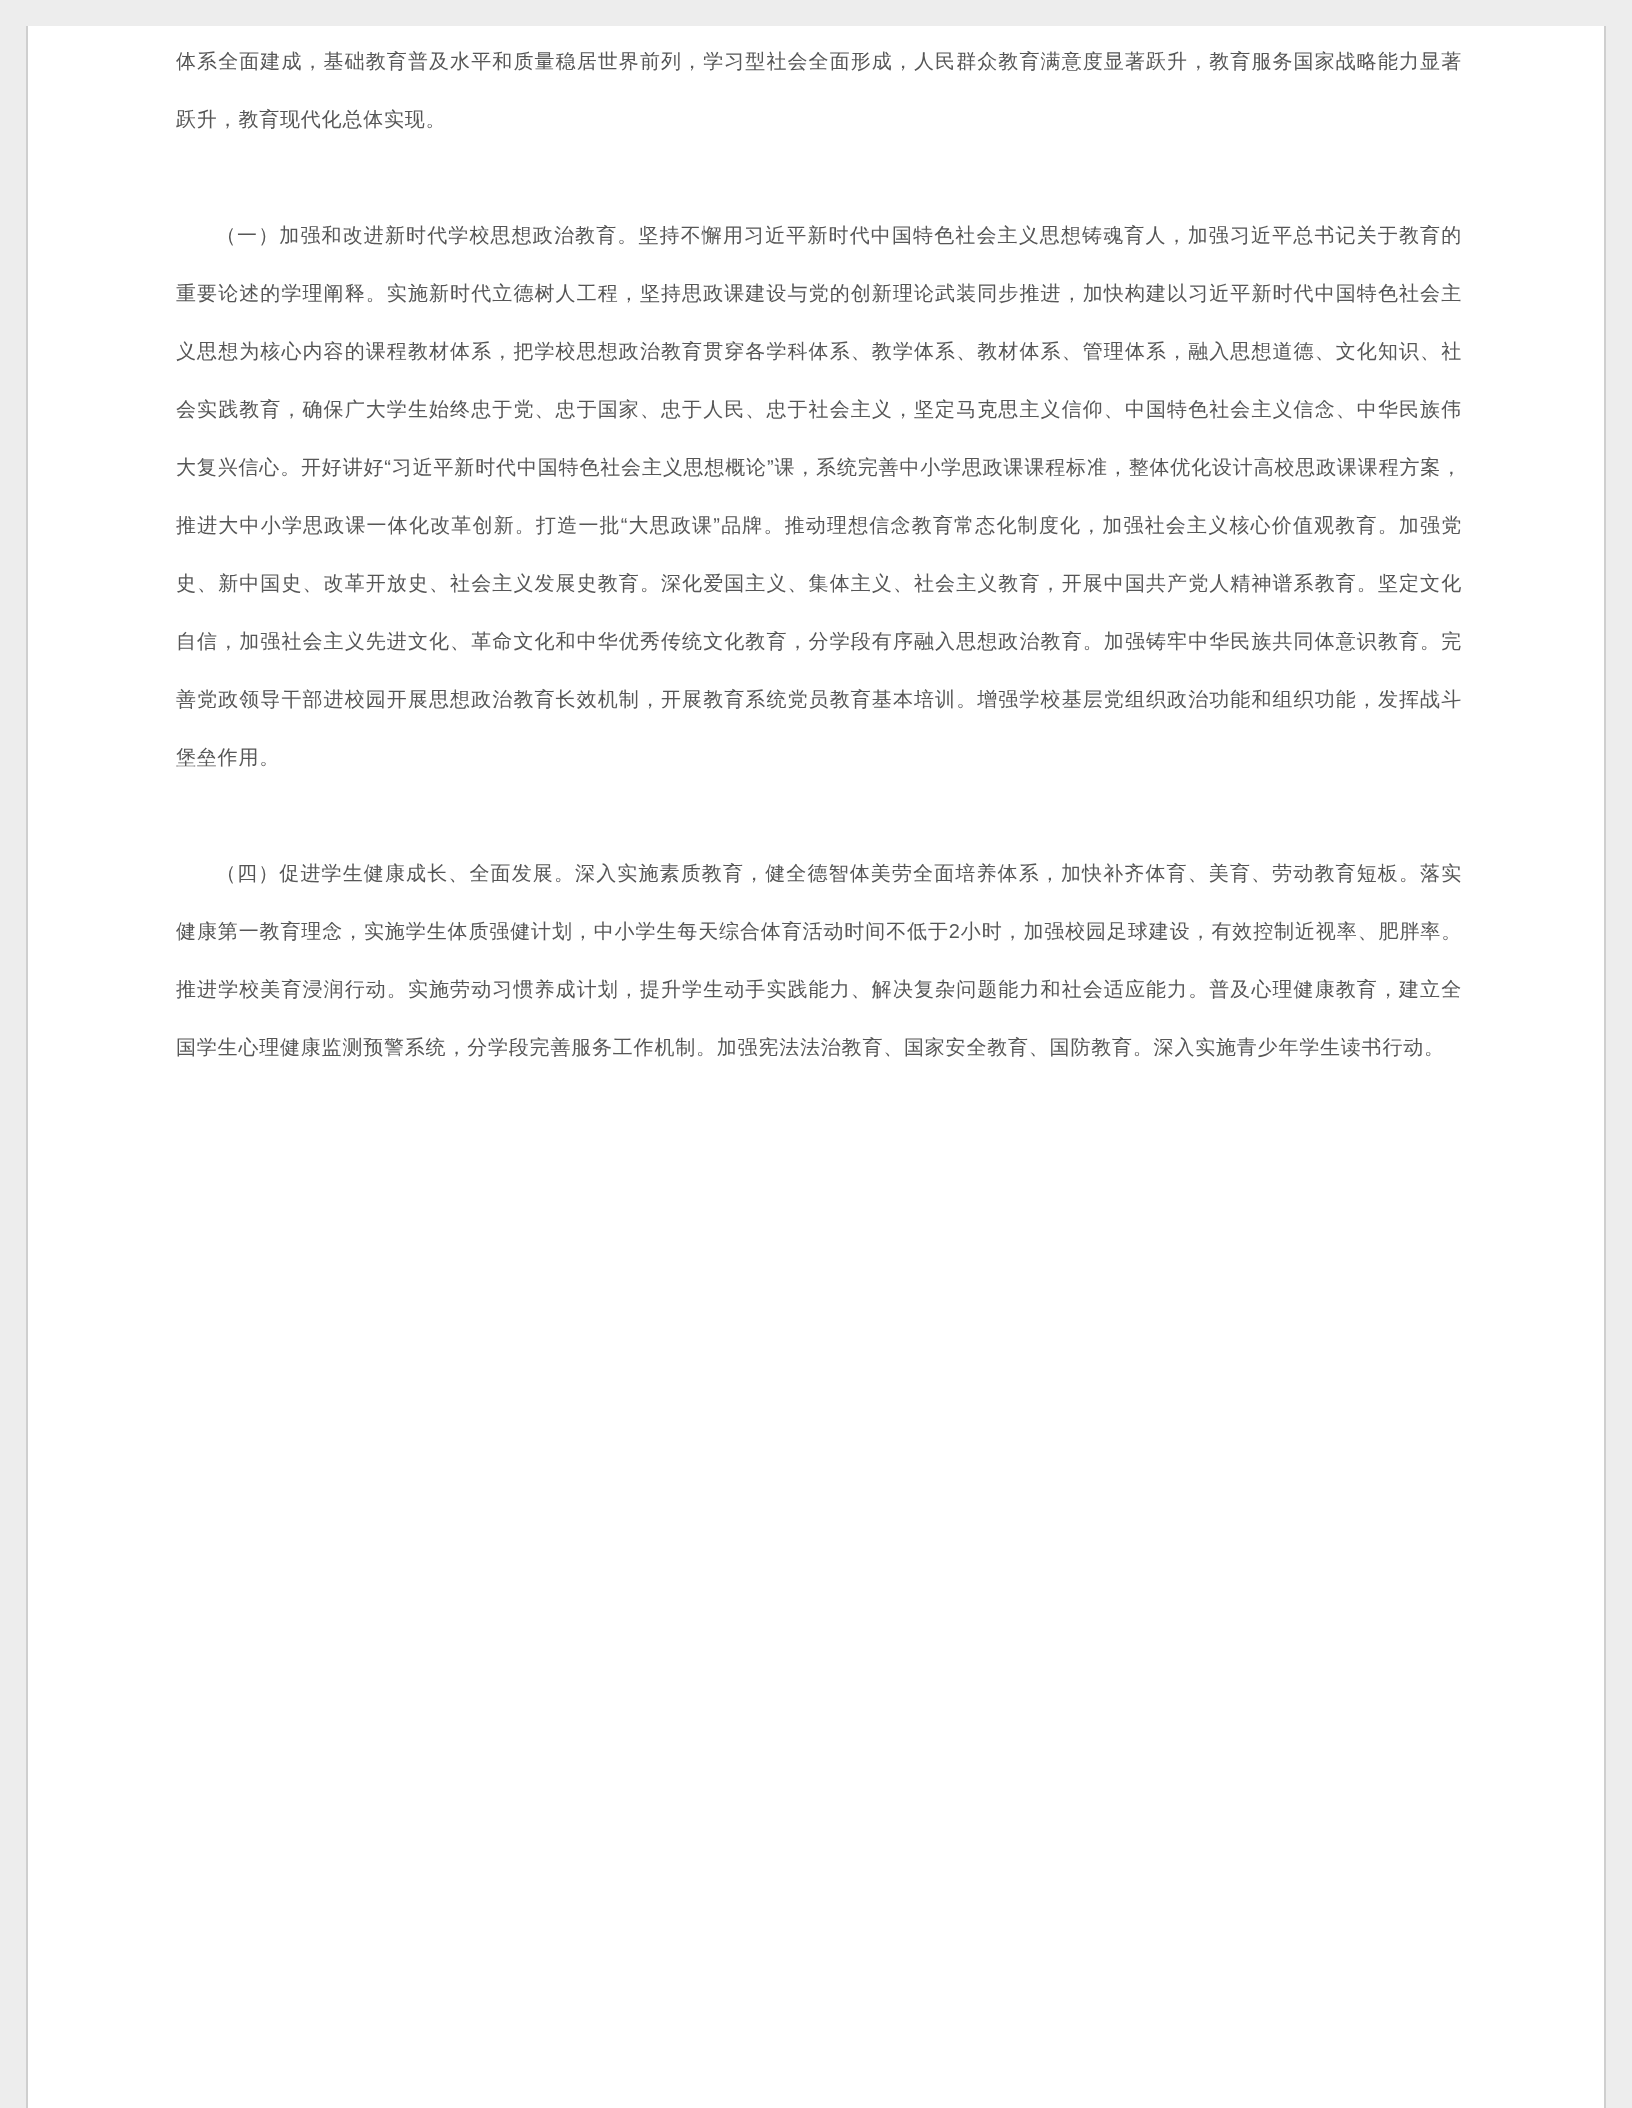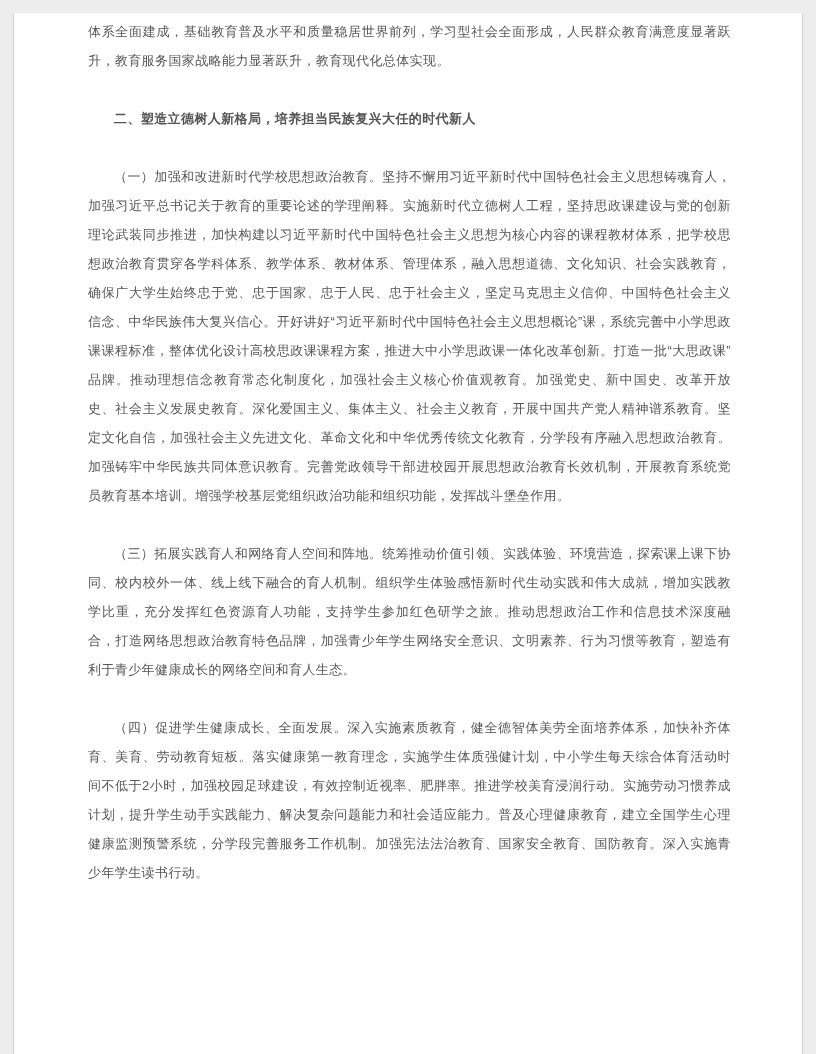--- a/index.html
+++ b/index.html
@@ -28,21 +28,21 @@
     right: 13px;
     top: 13px;
     min-height: 1041px;
     background: var(--card-bg);
     border-left: 1px solid var(--card-border);
     border-right: 1px solid var(--card-border);
     padding: 4px 71px 40px 74px;
   }
   .doc-card p,
   .doc-card h2 {
-    font-size: 13px;
+    font-size: 10px;
     line-height: 29px;
     color: var(--body-text);
     text-align: justify;
     letter-spacing: 0.4px;
   }
   .para {
     text-indent: 2em;
     margin-bottom: 29px;
   }
   .fragment {
@@ -56,19 +56,17 @@
     text-indent: 2em;
     margin-bottom: 29px;
   }
 </style>
 </head>
 <body>
 
 <div class="viewport">
   <div class="doc-card">
     <p class="fragment">体系全面建成，基础教育普及水平和质量稳居世界前列，学习型社会全面形成，人民群众教育满意度显著跃升，教育服务国家战略能力显著跃升，教育现代化总体实现。</p>
-    <h2 class="section-heading">二、塑造立德树人新格局，培养担当民族复兴大任的时代新人</h2>
     <p class="para">（一）加强和改进新时代学校思想政治教育。坚持不懈用习近平新时代中国特色社会主义思想铸魂育人，加强习近平总书记关于教育的重要论述的学理阐释。实施新时代立德树人工程，坚持思政课建设与党的创新理论武装同步推进，加快构建以习近平新时代中国特色社会主义思想为核心内容的课程教材体系，把学校思想政治教育贯穿各学科体系、教学体系、教材体系、管理体系，融入思想道德、文化知识、社会实践教育，确保广大学生始终忠于党、忠于国家、忠于人民、忠于社会主义，坚定马克思主义信仰、中国特色社会主义信念、中华民族伟大复兴信心。开好讲好“习近平新时代中国特色社会主义思想概论”课，系统完善中小学思政课课程标准，整体优化设计高校思政课课程方案，推进大中小学思政课一体化改革创新。打造一批“大思政课”品牌。推动理想信念教育常态化制度化，加强社会主义核心价值观教育。加强党史、新中国史、改革开放史、社会主义发展史教育。深化爱国主义、集体主义、社会主义教育，开展中国共产党人精神谱系教育。坚定文化自信，加强社会主义先进文化、革命文化和中华优秀传统文化教育，分学段有序融入思想政治教育。加强铸牢中华民族共同体意识教育。完善党政领导干部进校园开展思想政治教育长效机制，开展教育系统党员教育基本培训。增强学校基层党组织政治功能和组织功能，发挥战斗堡垒作用。</p>
-    <p class="para">（三）拓展实践育人和网络育人空间和阵地。统筹推动价值引领、实践体验、环境营造，探索课上课下协同、校内校外一体、线上线下融合的育人机制。组织学生体验感悟新时代生动实践和伟大成就，增加实践教学比重，充分发挥红色资源育人功能，支持学生参加红色研学之旅。推动思想政治工作和信息技术深度融合，打造网络思想政治教育特色品牌，加强青少年学生网络安全意识、文明素养、行为习惯等教育，塑造有利于青少年健康成长的网络空间和育人生态。</p>
     <p class="para">（四）促进学生健康成长、全面发展。深入实施素质教育，健全德智体美劳全面培养体系，加快补齐体育、美育、劳动教育短板。落实健康第一教育理念，实施学生体质强健计划，中小学生每天综合体育活动时间不低于2小时，加强校园足球建设，有效控制近视率、肥胖率。推进学校美育浸润行动。实施劳动习惯养成计划，提升学生动手实践能力、解决复杂问题能力和社会适应能力。普及心理健康教育，建立全国学生心理健康监测预警系统，分学段完善服务工作机制。加强宪法法治教育、国家安全教育、国防教育。深入实施青少年学生读书行动。</p>
 
   </div>
 </div>
 
 </body></html>

